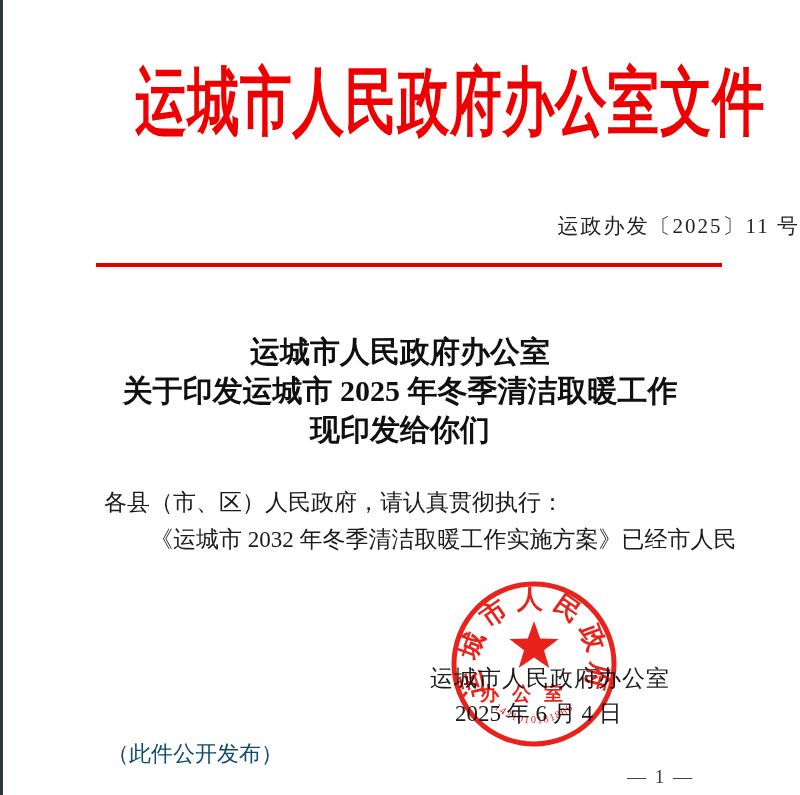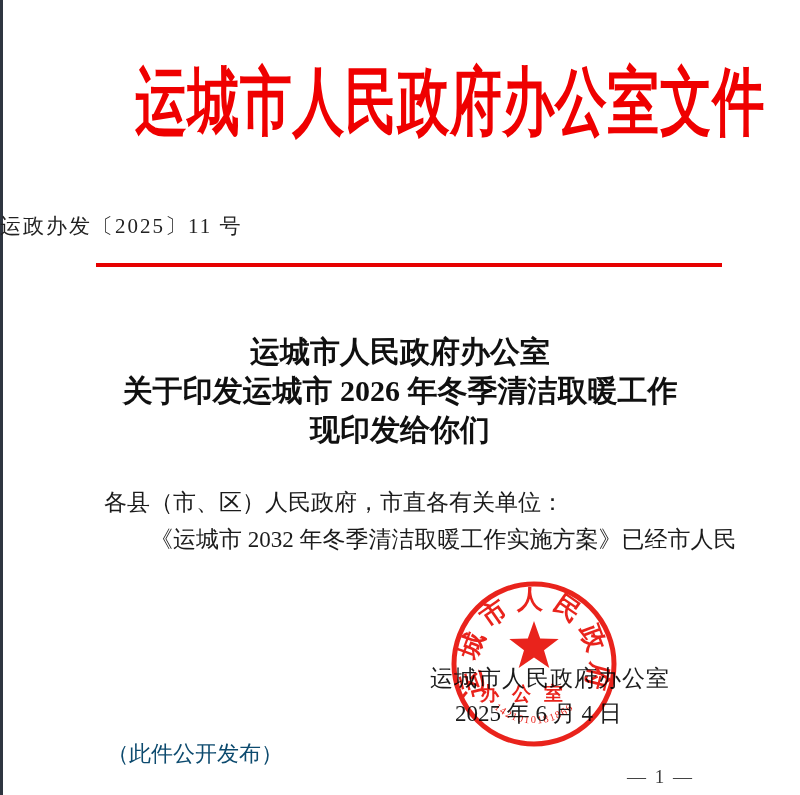--- a/index.html
+++ b/index.html
@@ -20,21 +20,21 @@
     line-height:100px;text-align:right;white-space:nowrap;font-family:Liberation Serif, serif;
   }
   .header-inner{
     display:inline-block;
     font-size:74px;font-weight:bold;color:#ef0000;
     transform:scale(0.70,1.0);transform-origin:center center;
     letter-spacing:1px;
   }
   .doc-number{
     position:absolute;top:212px;left:0;width:800px;
-    text-align:left;font-size:21px;letter-spacing:2px;color:#222;
+    text-align:right;font-size:21px;letter-spacing:2px;color:#222;
   }
   .red-line{
     position:absolute;top:263px;left:96px;width:626px;height:4px;
     background:#e60000;
   }
   .doc-title{
     position:absolute;top:332px;left:0;width:800px;
     text-align:center;font-weight:bold;font-size:30px;line-height:39px;
     color:#101010;white-space:nowrap;
   }
@@ -75,26 +75,26 @@
   <div class="header">
     <span class="header-inner">运城市人民政府办公室文件</span>
   </div>
 
   <div class="doc-number">运政办发〔2025〕11 号</div>
 
   <div class="red-line"></div>
 
   <div class="doc-title">
     <div>运城市人民政府办公室</div>
-    <div>关于印发运城市 2026 年冬季清洁取暖工作</div>
+    <div>关于印发运城市 2025 年冬季清洁取暖工作</div>
     <div>现印发给你们</div>
   </div>
 
   <div class="body-text">
-    <div>各县（市、区）人民政府，市直各有关单位：</div>
+    <div>各县（市、区）人民政府，请认真贯彻执行：</div>
     <div class="indent">《运城市 2032 年冬季清洁取暖工作实施方案》已经市人民</div>
   </div>
 
   <div class="signature">运城市人民政府办公室</div>
 
   <div class="sign-date">2025 年 6 月 4 日</div>
 
   <svg class="seal" viewBox="0 0 172 172">
     <defs>
       <path id="seal-arc-top" d="M 46.4,125.6 A 56,56 0 1 1 125.6,125.6" fill="none"></path>

